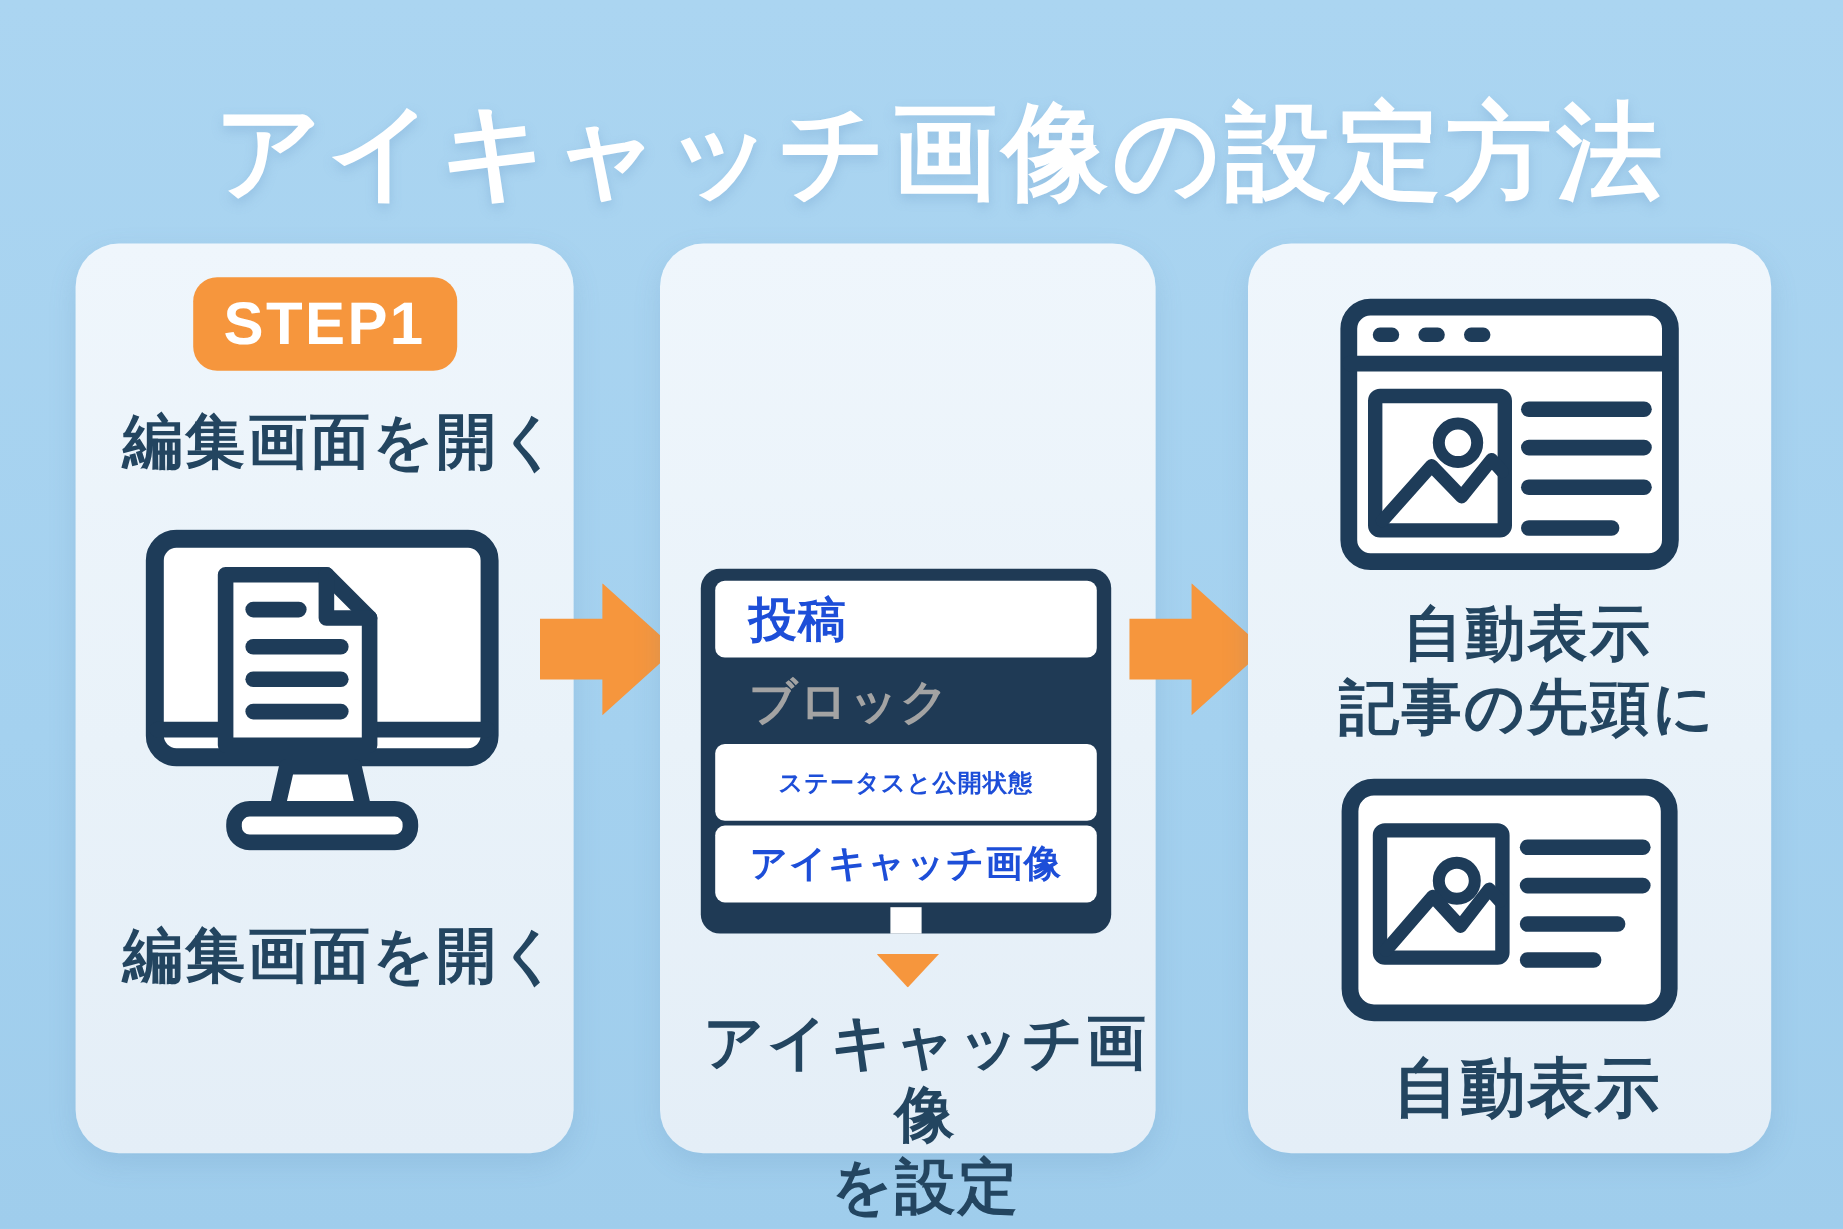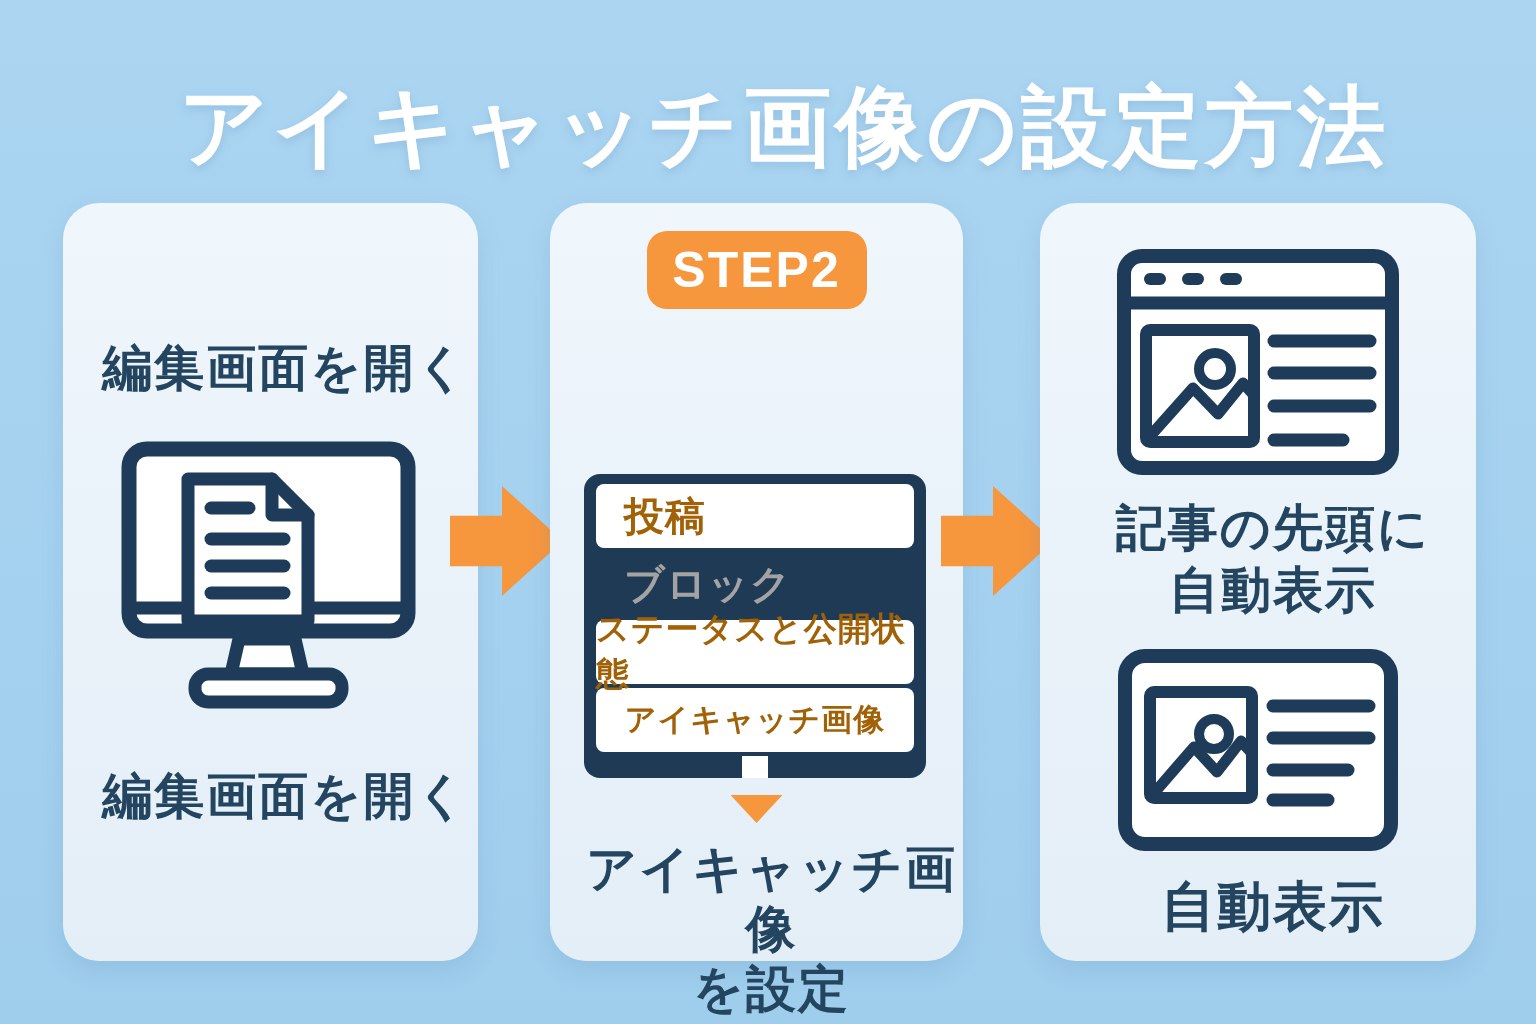--- a/index.html
+++ b/index.html
@@ -49,28 +49,28 @@
   .browser{left:76px;top:45px;width:284px;height:230px;}
   .article{left:77px;top:445px;width:282px;height:204px;}
 
   .menu{
     position:absolute;left:34px;top:271px;width:342px;height:304px;
     background:#1F3A55;border-radius:16px;box-sizing:border-box;
     padding:10px 12px 22px 12px;
   }
   .menu-row{
     height:64px;margin-bottom:4px;border-radius:8px;
-    background:#FFFFFF;color:#a16207;font-weight:700;
+    background:#FFFFFF;color:#1d4ed8;font-weight:700;
     display:flex;align-items:center;
     font-size:40px;padding-left:28px;letter-spacing:1px;
   }
   .menu-row.selected{
     background:transparent;color:#a3a3a3;
   }
-  .menu-row.compact{font-size:33px;justify-content:center;padding-left:0;}
+  .menu-row.compact{font-size:20px;justify-content:center;padding-left:0;}
   .menu-row.medium{font-size:31px;justify-content:center;padding-left:0;}
   .menu-notch{
     position:absolute;left:50%;transform:translateX(-50%);bottom:0;
     width:26px;height:22px;background:#FFFFFF;
   }
   .tri{
     position:absolute;left:50%;transform:translateX(-50%);top:592px;
     width:52px;height:28px;background:#F6963D;
     clip-path:polygon(0 0,100% 0,50% 100%);
   }
@@ -83,20 +83,21 @@
   .arrow2{left:941px;top:486px;}
 </style>
 </head>
 <body>
 
 <div class="stage">
 
   <h1 class="title">アイキャッチ画像の設定方法</h1>
 
   <section class="card card1">
+    <div class="badge">STEP1</div>
     <div class="heading h-c1">編集画面を開く</div>
 
     <svg class="icon-svg monitor" viewBox="0 0 300 268" fill="none" stroke="#1E3C59" stroke-width="15" stroke-linecap="round" stroke-linejoin="round">
       <rect x="8" y="8" width="279" height="182" rx="18" fill="#FFFFFF"></rect>
       <line x1="10" y1="167" x2="285" y2="167" stroke-width="13"></line>
       <path d="M67,38 L151,38 L187,74 L187,180 L67,180 Z" fill="#FFFFFF" stroke-width="13"></path>
       <path d="M151,38 L151,74 L187,74" stroke-width="13"></path>
       <line x1="90" y1="67" x2="128" y2="67" stroke-width="13"></line>
       <line x1="90" y1="98" x2="163" y2="98" stroke-width="13"></line>
       <line x1="90" y1="125" x2="163" y2="125" stroke-width="13"></line>
@@ -104,21 +105,20 @@
       <path d="M118,198 L110,233 L182,233 L174,198 Z" fill="#FFFFFF" stroke-width="13"></path>
       <rect x="74" y="233" width="147" height="28" rx="13" fill="#FFFFFF" stroke-width="13"></rect>
     </svg>
 
     <div class="caption cap-c1">編集画面を開く</div>
   </section>
 
   <div class="arrow arrow1"></div>
 
   <section class="card card2">
-    <div class="badge">STEP2</div>
     <div class="heading h-c2 two-line">
     </div>
 
     <div class="menu">
       <div class="menu-row">投稿</div>
       <div class="menu-row selected">ブロック</div>
       <div class="menu-row compact">ステータスと公開状態</div>
       <div class="menu-row medium">アイキャッチ画像</div>
       <div class="menu-notch"></div>
     </div>
@@ -144,22 +144,22 @@
       <rect x="30" y="82" width="108" height="112" rx="4" fill="#FFFFFF" stroke-width="12"></rect>
       <circle cx="99" cy="121" r="16" stroke-width="10"></circle>
       <path d="M36,186 L77,140 L102,166 L127,135 L136,145" stroke-width="11"></path>
       <line x1="158" y1="93" x2="254" y2="93" stroke-width="13"></line>
       <line x1="158" y1="125" x2="254" y2="125" stroke-width="13"></line>
       <line x1="158" y1="158" x2="254" y2="158" stroke-width="13"></line>
       <line x1="158" y1="192" x2="227" y2="192" stroke-width="13"></line>
     </svg>
 
     <div class="caption cap-c3-top">
+      <div>自動表示</div>
       <div>記事の先頭に</div>
-      <div>自動表示</div>
     </div>
 
     <svg class="icon-svg article" viewBox="0 0 282 204" fill="none" stroke="#1E3C59" stroke-width="14" stroke-linecap="round" stroke-linejoin="round">
       <rect x="8" y="8" width="266" height="188" rx="20" fill="#FFFFFF"></rect>
       <rect x="33" y="44" width="102" height="106" rx="4" fill="#FFFFFF" stroke-width="12"></rect>
       <circle cx="97" cy="86" r="15" stroke-width="10"></circle>
       <path d="M38,144 L77,99 L100,124 L124,93 L133,103" stroke-width="11"></path>
       <line x1="156" y1="58" x2="252" y2="58" stroke-width="13"></line>
       <line x1="156" y1="90" x2="252" y2="90" stroke-width="13"></line>
       <line x1="156" y1="122" x2="231" y2="122" stroke-width="13"></line>

